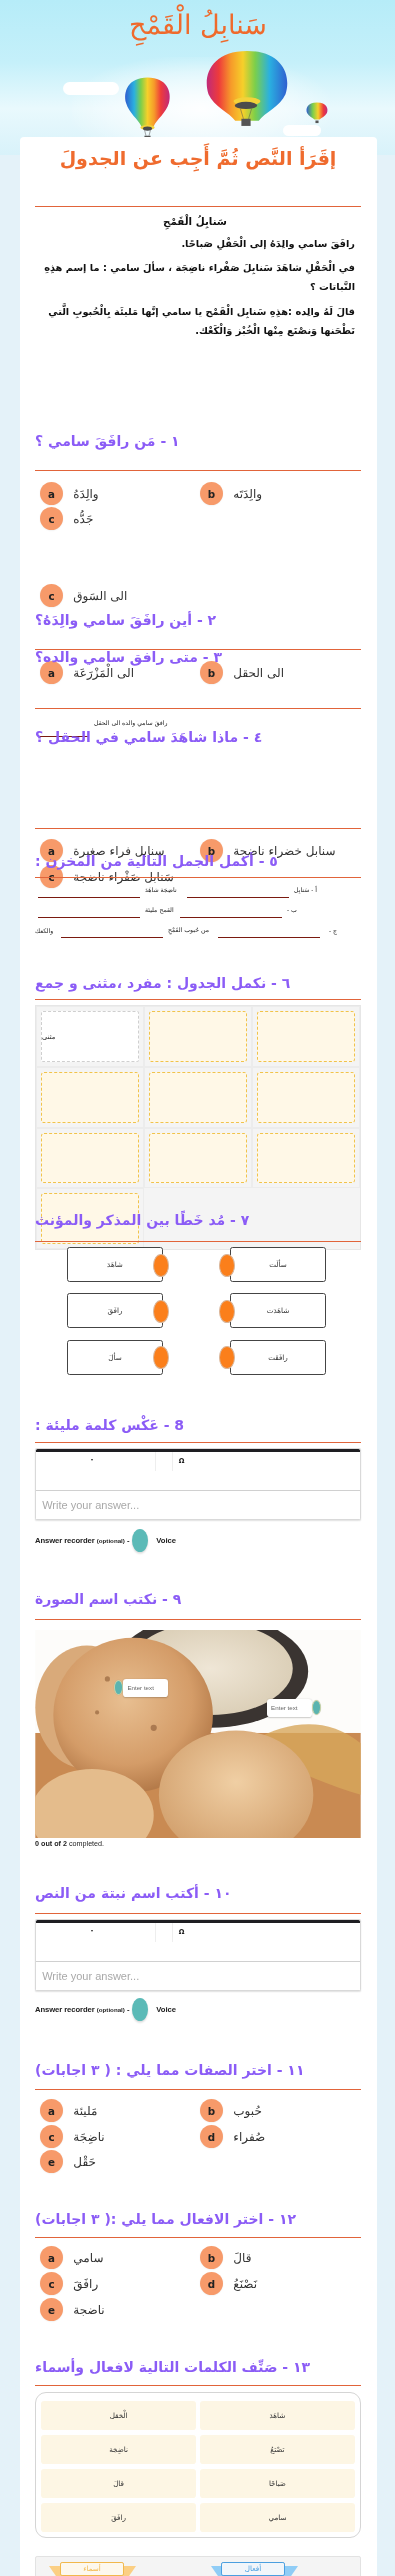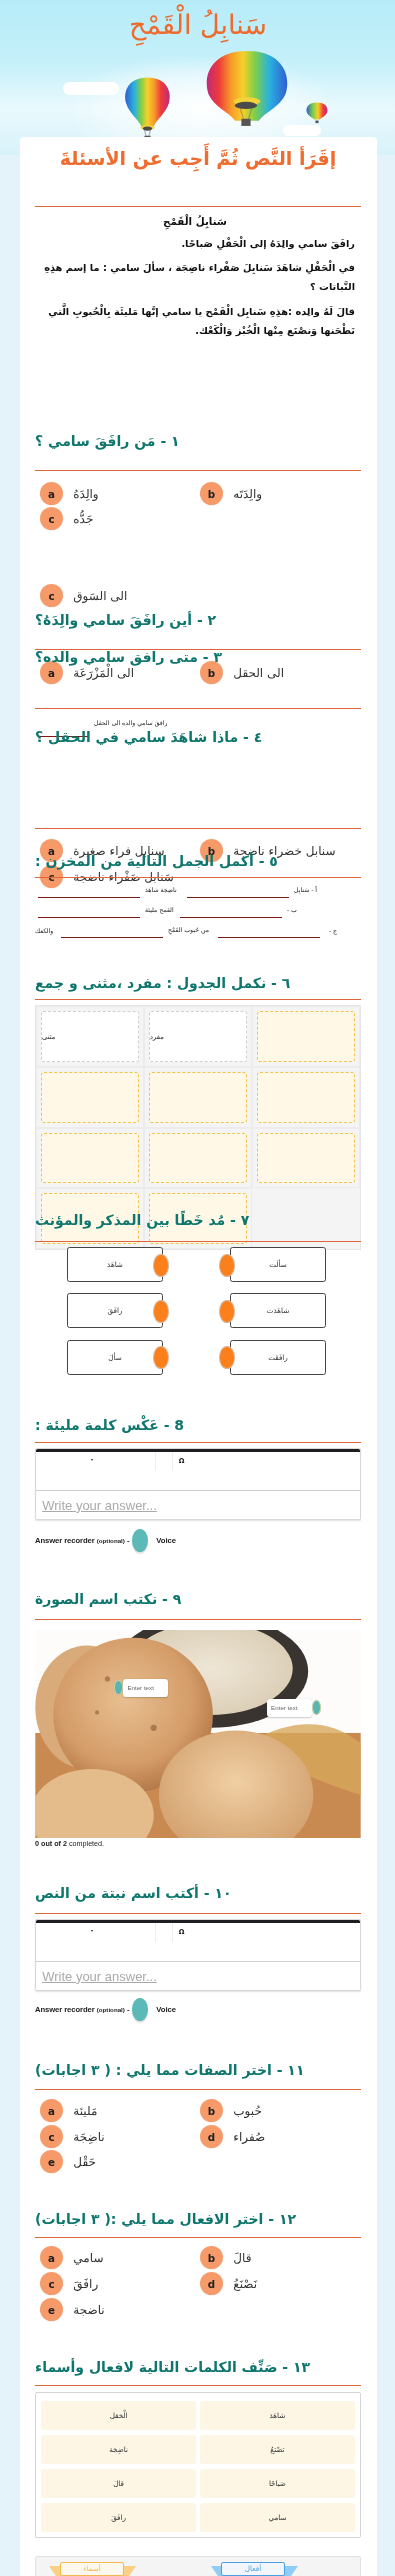--- a/index.html
+++ b/index.html
@@ -27,21 +27,21 @@
     direction: rtl; letter-spacing: 1px;
   }
   .cloud { position: absolute; background: #fff; border-radius: 15.5px; }
   .balloon { position: absolute; }
   .card {
     position: absolute; left: 19.6px; top: 137px; width: 357px; height: 2641px;
     background: #fff; border-radius: 4.1px 4.1px 0 0;
   }
   .q-head {
     position: absolute; left: 35px; width: 326px; text-align: left; direction: rtl;
-    font-family: "DejaVu Sans", sans-serif; font-weight: bold; font-size: 14px; color: #0f766e;
+    font-family: "DejaVu Sans", sans-serif; font-weight: bold; font-size: 14px; color: #8b5cf6;
     unicode-bidi: plaintext;
   }
   .q-head span { display: inline-block; direction: rtl; }
   .divider { position: absolute; left: 35px; width: 326px; height: 0.5px; background: #e1643a; }
   .main-title {
     position: absolute; left: 35px; width: 326px; top: 147px; text-align: center; direction: rtl;
     font-weight: bold; font-size: 19px; color: #ef6b2e;
   }
   .passage { position: absolute; left: 35px; width: 320px; direction: rtl; text-align: right; font-weight: bold; color: #111; }
   .passage .p-title { text-align: center; font-size: 10.3px; margin-bottom: 7.2px; }
@@ -88,42 +88,42 @@
   .editor .tb-select { width: 120px; position: relative; border-right: 0.5px solid #eee; }
   .editor .tb-select .caret {
     position: absolute; left: 55px; top: 7.2px; width: 0; height: 0;
     border-left: 1.8px solid transparent; border-right: 1.8px solid transparent; border-top: 2.1px solid #222;
   }
   .editor .tb-sep { width: 16.5px; border-right: 0.5px solid #eee; }
   .editor .tb-omega { padding-left: 6.2px; line-height: 19px; font-weight: bold; font-size: 6.7px; color: #222; }
   .editor .spacer { height: 20.6px; border-bottom: 1px solid #d0d0d0; }
   .editor .answer {
     height: 28px; padding: 0 6.2px; display: flex; align-items: center;
-    font-family: "Liberation Sans", sans-serif; font-size: 13px; color: #a9a9a9; text-decoration: underline;
+    font-family: "Liberation Sans", sans-serif; font-size: 11px; color: #a9a9a9;
   }
   .recorder { position: absolute; left: 35px; display: flex; align-items: center; font-family: "Liberation Sans", sans-serif; color: #222; }
   .recorder .lbl { font-weight: bold; font-size: 7.7px; letter-spacing: -0.1px; }
   .recorder .opt-lbl { font-weight: bold; font-size: 6.2px; margin-left: 2.1px; }
   .recorder .dash { font-weight: bold; font-size: 7.7px; margin-left: 2.1px; }
   .recorder .voice-btn { width: 16px; height: 23px; border-radius: 50%; background: #5bbab7; margin-left: 2.6px; box-shadow: 0 1.5px 2.1px rgba(0,0,0,0.15); }
   .recorder .voice { font-weight: bold; font-size: 7.7px; margin-left: 8px; }
   .bread-img {
     position: absolute; left: 35px; top: 1630px; width: 326px; height: 208px; overflow: hidden; background: #fff;
   }
   .hotspot { position: absolute; display: flex; align-items: center; }
   .hotspot .dot { width: 9.3px; height: 15px; border-radius: 50%; background: #5bb4b0; border: 1px solid #c7d2a8; box-shadow: 0 0 0 0.5px rgba(0,0,0,0.05); }
   .hotspot .field {
     background: #fff; border-radius: 3.1px; height: 17.5px; width: 45px; padding-left: 4.1px;
     display: flex; align-items: center; font-family: "Liberation Sans", sans-serif; font-size: 6.2px; color: #666;
     box-shadow: 0 0.5px 1.5px rgba(0,0,0,0.2);
   }
   .completed { position: absolute; left: 35px; top: 1839px; font-family: "Liberation Sans", sans-serif; font-size: 7.2px; color: #222; }
   .completed b { font-weight: bold; }
   .word-grid {
-    position: absolute; left: 35px; top: 2392px; width: 326px; height: 146px; border: 0.5px solid #d5d5d5; border-radius: 2px; background: #fff;
+    position: absolute; left: 35px; top: 2392px; width: 326px; height: 146px; border: 0.5px solid #d5d5d5; border-radius: 11px; background: #fff;
     padding: 7.7px 5.2px; display: grid; grid-template-columns: 1fr 1fr; grid-auto-rows: 29px; row-gap: 5.2px; column-gap: 4.1px;
   }
   .word-grid .w {
     background: #fdf6e4; border-radius: 3.1px; display: flex; align-items: center; justify-content: center;
     font-family: "DejaVu Serif", serif; font-size: 7.2px; color: #333; direction: rtl;
   }
   .cat-area {
     position: absolute; left: 35px; top: 2556px; width: 326px; height: 103px; background: #f4f4f4;
     border: 0.5px solid #e2e2e2; border-radius: 2.1px;
   }
@@ -192,21 +192,21 @@
           <stop offset="1" stop-color="#c02a7a"></stop>
         </linearGradient>
       </defs>
     <path d="M23 1 C4 1 0 14 4 22 C7 28 15 31 18 34 L28 34 C31 31 39 28 42 22 C46 14 42 1 23 1Z" fill="url(#rb3)"></path>
     <rect x="20" y="36" width="6" height="5" fill="#555"></rect>
   </svg>
 </div>
 
 <div class="card"></div>
 
-<div class="main-title">إقَرَأ النَّص ثُمَّ أَجِب عن الأسئلةَ</div>
+<div class="main-title">إقَرَأ النَّص ثُمَّ أَجِب عن الجدولَ</div>
 <div class="divider" style="top:206px"></div>
 
 <div class="passage" style="top:215px">
   <div class="p-title">سَنابِلُ الْقَمْحِ</div>
   <p>رافَقَ سامي والِدَهُ إلى الْحَقْلِ صَباحًا.</p>
   <p>في الْحَقْلِ شاهَدَ سَنابِلَ صَفْراء ناضِجَة ، سألَ سامي : ما إسم هذِهِ النَّباتات ؟</p>
   <p>قالَ لَهُ والِده :هذِهِ سَنابِل الْقَمْح يا سامي إنَّها مَليئَة بِالْحُبوبِ الَّتي نَطْحَنها وَنصْنَع مِنْها الْخُبْز وَالْكَعْك.</p>
 </div>
 
 <div class="q-head" style="top:433px"><span>١ - مَن رافَقَ سامي ؟</span></div>
@@ -273,23 +273,20 @@
 <div class="fill-line" style="left:218px;top:937px;width:102px"></div>
 <div class="fill-text" style="left:168px;top:926px">من حُبوب القَمْحِ</div>
 <div class="fill-line" style="left:61px;top:937px;width:102px"></div>
 <div class="fill-text" style="left:35px;top:927px">والكعك</div>
 
 <div class="q-head" style="top:975px"><span>٦ - نكمل الجدول : مفرد ،مثنى و جمع</span></div>
 <div class="divider" style="top:999px"></div>
 <div class="table6">
   <div class="cell">
       <div class="hdr-box">مثنى</div>
-    </div>
-  <div class="cell">
-      <div class="hdr-box">مفرد</div>
     </div>
   <div class="cell">
       <div class="ans-box"></div>
     </div>
   <div class="cell">
       <div class="ans-box"></div>
     </div>
   <div class="cell">
       <div class="ans-box"></div>
     </div>

